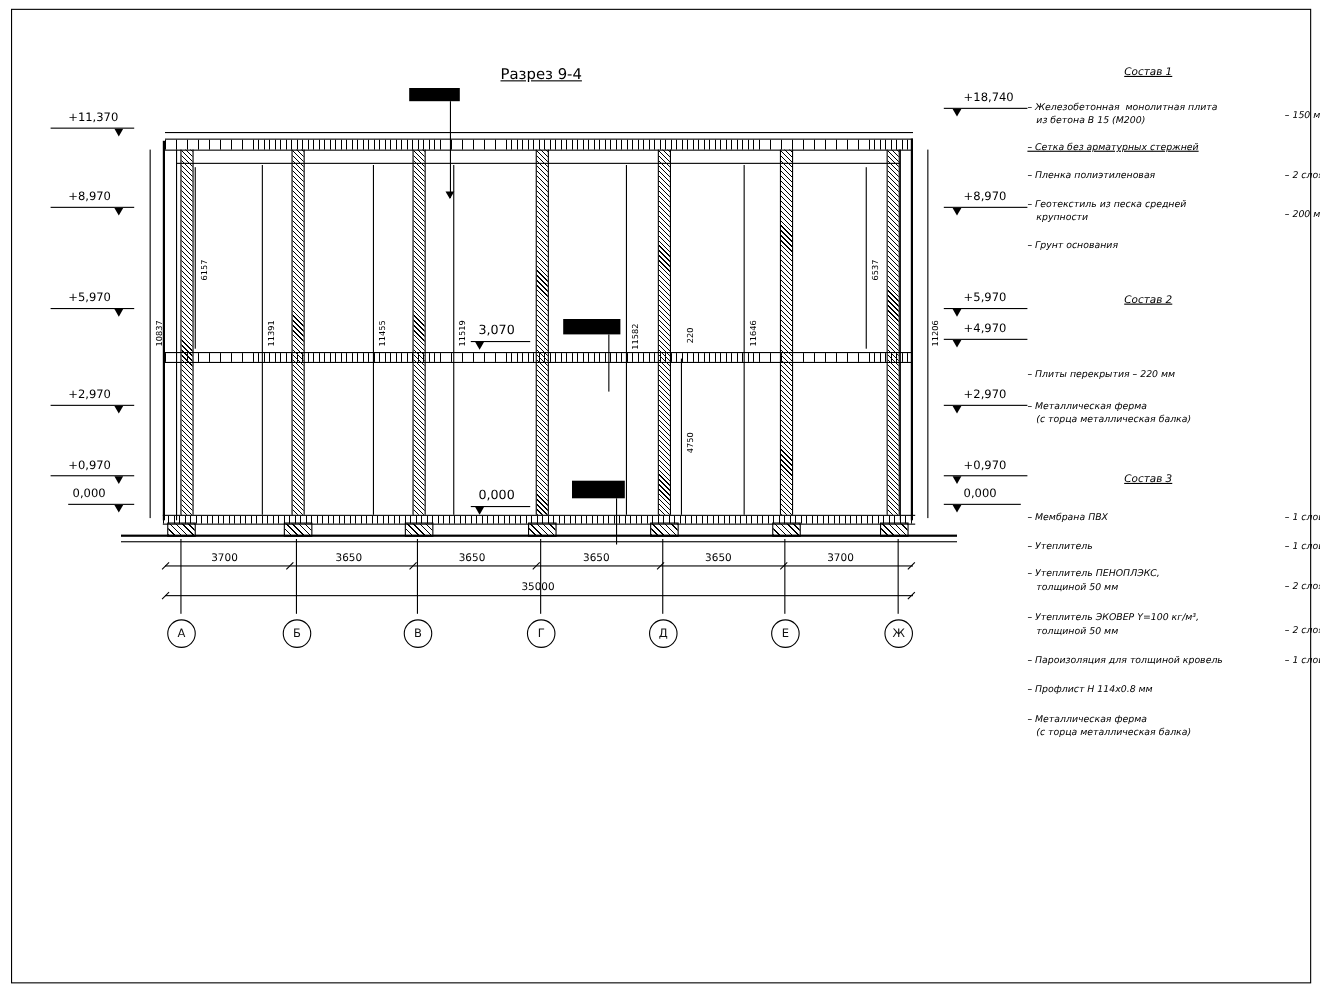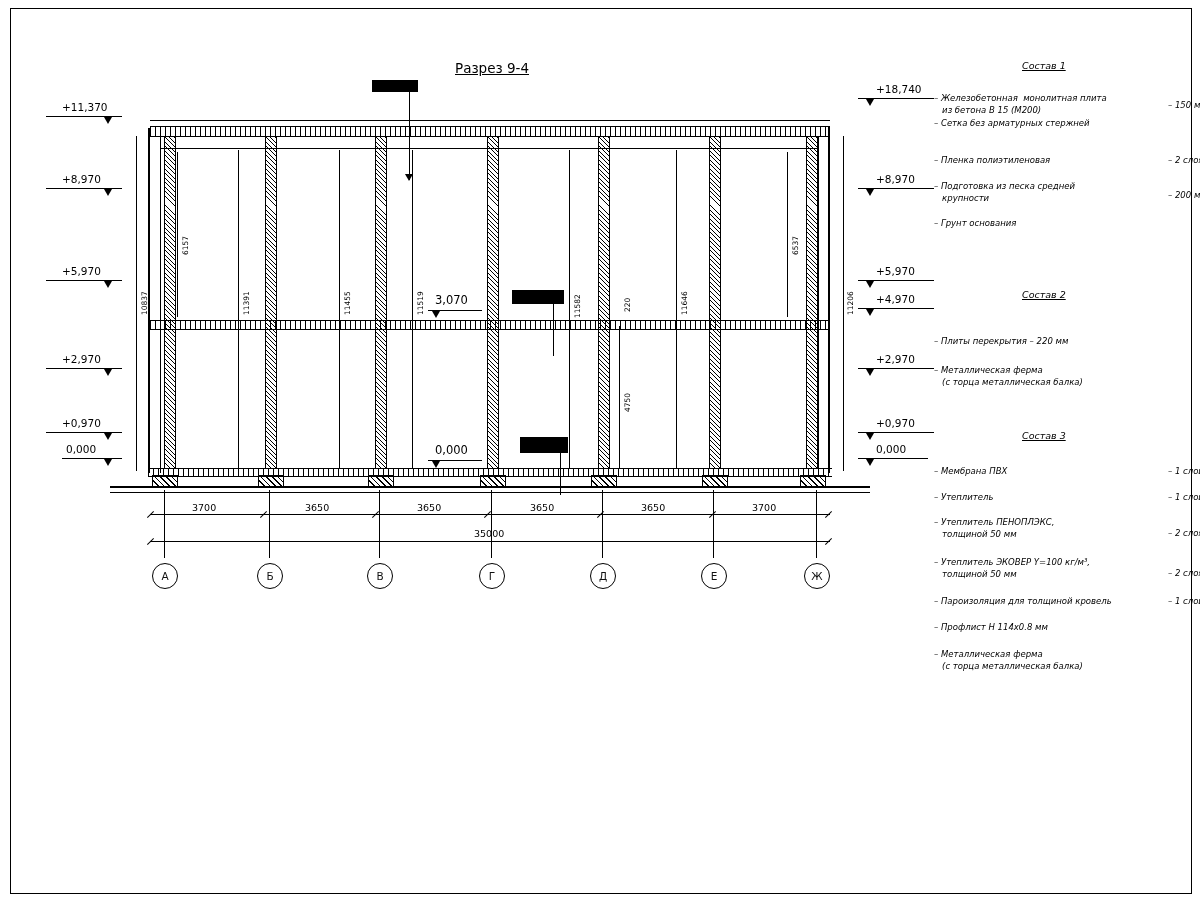--- a/index.html
+++ b/index.html
@@ -217,29 +217,29 @@
       <span>Е</span>
     </div>
   <div class="circ" style="left:804px;top:563px;">
       <span>Ж</span>
     </div>
 
   <div class="txt t9 ital und" style="left:1022px;top:60px;">Состав 1</div>
   <div class="txt t8 ital" style="left:934px;top:92px;line-height:12px;">– Железобетонная  монолитная плита
    из бетона В 15 (М200)</div>
   <div class="txt t8 ital" style="left:1168px;top:100px;">– 150 мм</div>
-  <div class="txt t8 ital" style="left:934px;top:118px;">– Сетка без арматурных стержней</div>
+  <div class="txt t8 ital" style="left:934px;top:129px;text-decoration:underline;">– Сетка без арматурных стержней</div>
   <div class="txt t8 ital" style="left:934px;top:155px;">– Пленка полиэтиленовая</div>
   <div class="txt t8 ital" style="left:1168px;top:155px;">– 2 слоя</div>
-  <div class="txt t8 ital" style="left:934px;top:180px;line-height:12px;">– Подготовка из песка средней
+  <div class="txt t8 ital" style="left:934px;top:180px;line-height:12px;">– Геотекстиль из песка средней
    крупности</div>
   <div class="txt t8 ital" style="left:1168px;top:190px;">– 200 мм</div>
   <div class="txt t8 ital" style="left:934px;top:218px;">– Грунт основания</div>
 
-  <div class="txt t9 ital und" style="left:1022px;top:289px;">Состав 2</div>
+  <div class="txt t9 ital und" style="left:1022px;top:267px;">Состав 2</div>
   <div class="txt t8 ital" style="left:934px;top:336px;">– Плиты перекрытия – 220 мм</div>
   <div class="txt t8 ital" style="left:934px;top:364px;line-height:12px;">– Металлическая ферма
    (с торца металлическая балка)</div>
 
   <div class="txt t9 ital und" style="left:1022px;top:430px;">Состав 3</div>
   <div class="txt t8 ital" style="left:934px;top:466px;">– Мембрана ПВХ</div>
   <div class="txt t8 ital" style="left:1168px;top:466px;">– 1 слой</div>
   <div class="txt t8 ital" style="left:934px;top:492px;">– Утеплитель</div>
   <div class="txt t8 ital" style="left:1168px;top:492px;">– 1 слой</div>
   <div class="txt t8 ital" style="left:934px;top:516px;line-height:12px;">– Утеплитель ПЕНОПЛЭКС,

